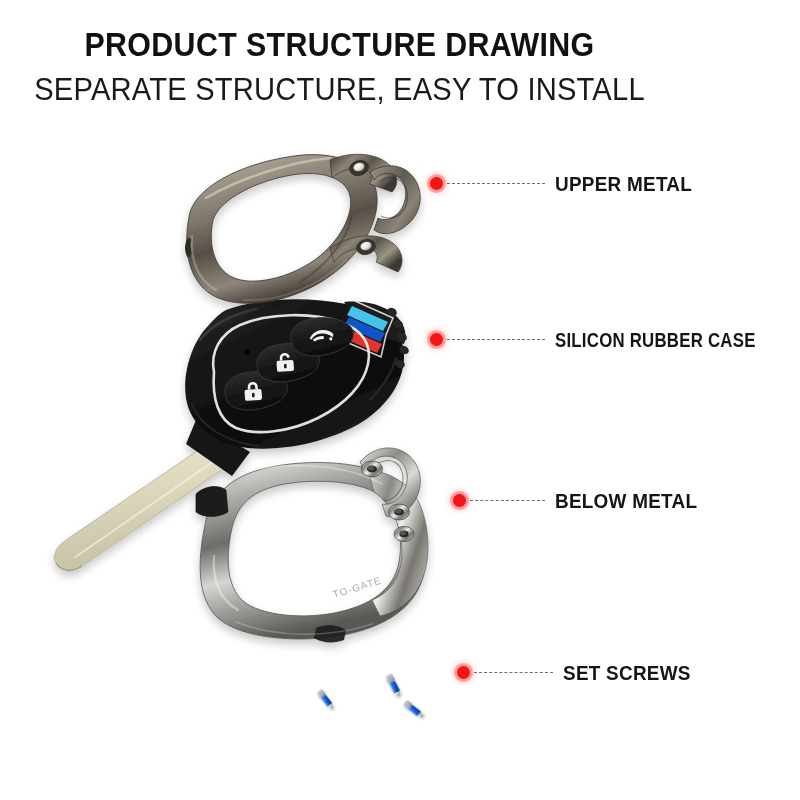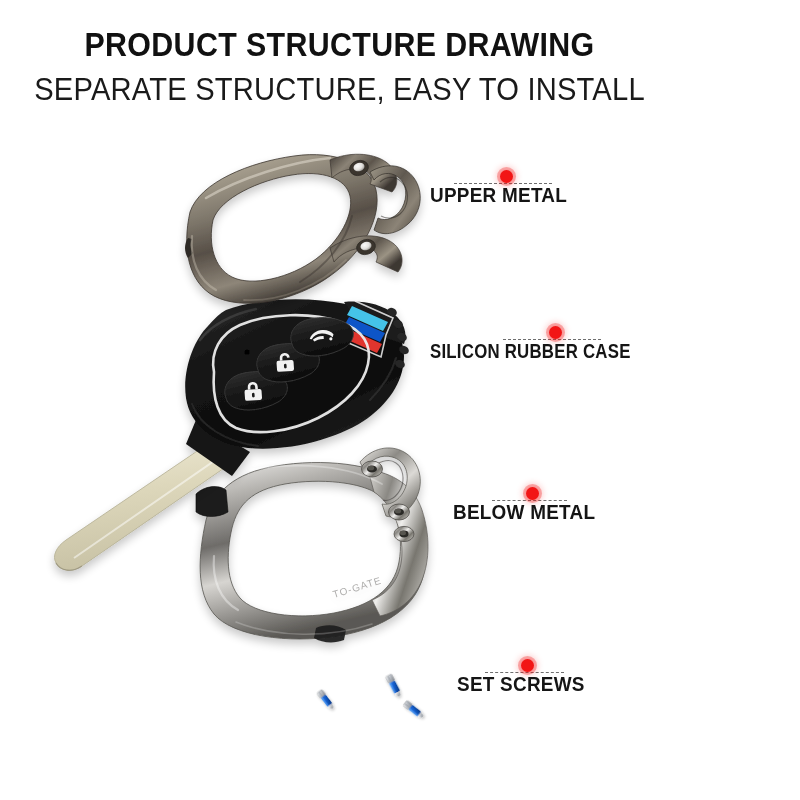--- a/index.html
+++ b/index.html
@@ -50,21 +50,20 @@
     white-space: nowrap;
   }
 
   
   .callout {
     position: absolute;
     display: flex;
     align-items: center;
     height: 26px;
     user-select: none;
-    flex-direction: column;
   }
   .callout-dot {
     position: relative;
     width: 13px;
     height: 13px;
     flex: 0 0 13px;
     border-radius: 50%;
     background: #f21515;
     box-shadow:
       0 0 0 3px rgba(242, 21, 21, 0.30),

